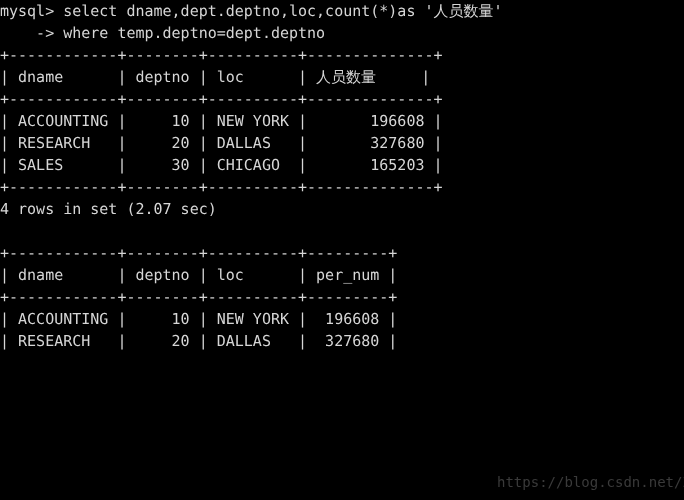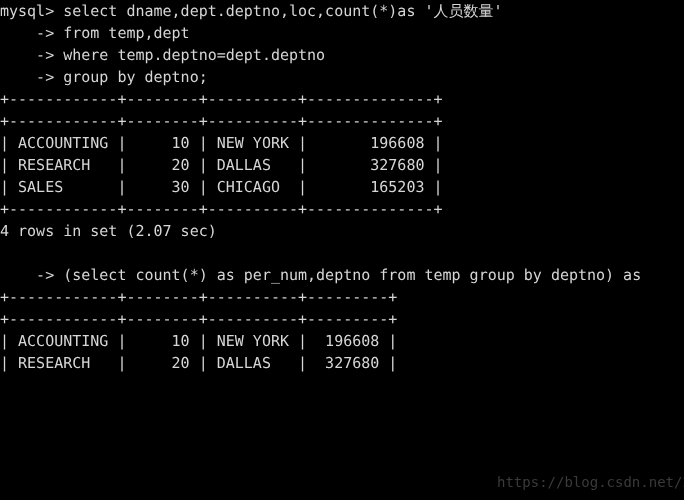--- a/index.html
+++ b/index.html
@@ -51,31 +51,30 @@
   }
   
   .line { text-rendering: geometricPrecision; }
 </style>
 </head>
 <body>
 
 <div id="terminal">
   <div id="console-output">
       <div class="line">mysql&gt; select dname,dept.deptno,loc,count(*)as '人员数量'</div>
-      <div class="line">    -&gt; from temp,dept</div>
       <div class="line">    -&gt; where temp.deptno=dept.deptno</div>
-      <div class="line">    -&gt; group by deptno;</div>
       <div class="line">+------------+--------+----------+--------------+</div>
+      <div class="line">| dname      | deptno | loc      | 人员数量     |</div>
       <div class="line">+------------+--------+----------+--------------+</div>
       <div class="line">| ACCOUNTING |     10 | NEW YORK |       196608 |</div>
       <div class="line">| RESEARCH   |     20 | DALLAS   |       327680 |</div>
       <div class="line">| SALES      |     30 | CHICAGO  |       165203 |</div>
       <div class="line">+------------+--------+----------+--------------+</div>
       <div class="line">4 rows in set (2.07 sec)</div>
       <div class="line blank"></div>
-      <div class="line">    -&gt; (select count(*) as per_num,deptno from temp group by deptno) as</div>
       <div class="line">+------------+--------+----------+---------+</div>
+      <div class="line">| dname      | deptno | loc      | per_num |</div>
       <div class="line">+------------+--------+----------+---------+</div>
       <div class="line">| ACCOUNTING |     10 | NEW YORK |  196608 |</div>
       <div class="line">| RESEARCH   |     20 | DALLAS   |  327680 |</div>
     </div>
   <div class="watermark">https://blog.csdn.net/ZWE7616175</div>
 </div>
 
 </body></html>

